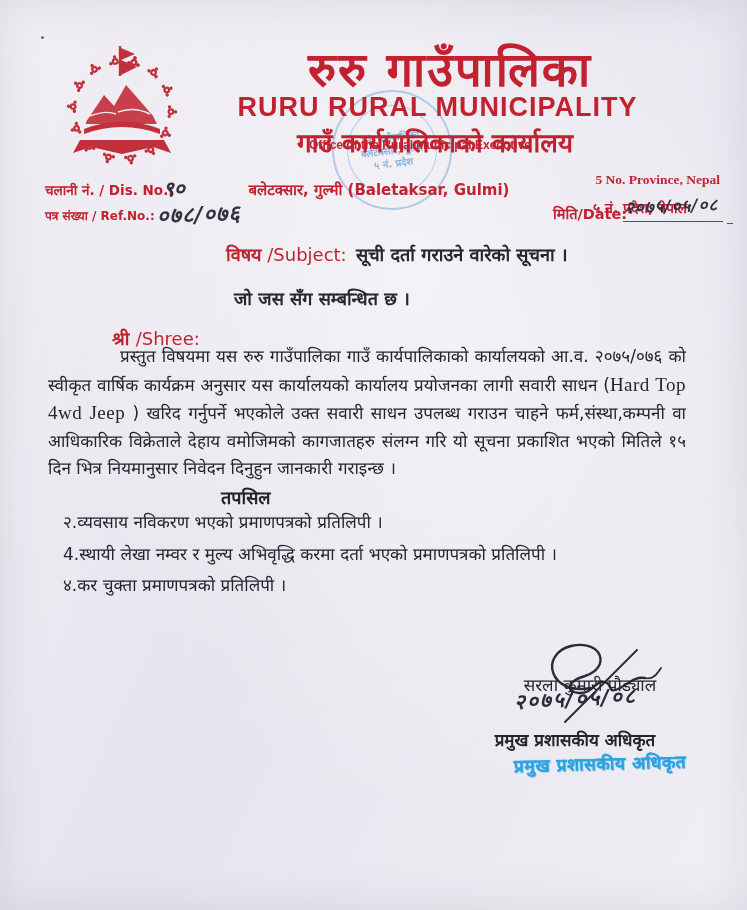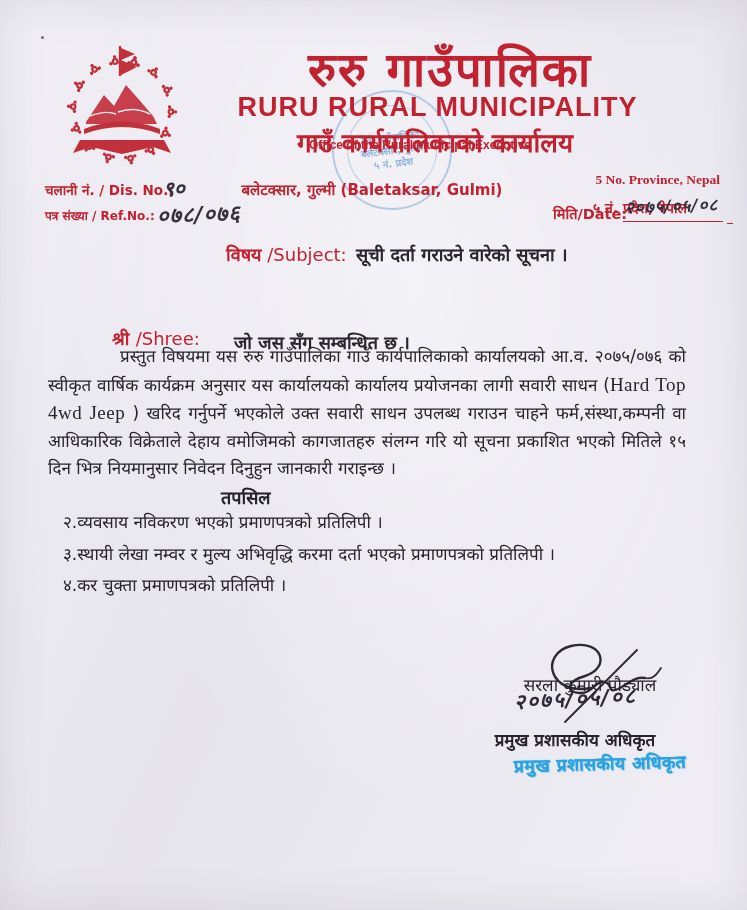--- a/index.html
+++ b/index.html
@@ -48,37 +48,37 @@
     font-size:26px;font-weight:bold;}
   .office-en{left:170px;top:138px;width:500px;text-align:center;
     font-family:"Liberation Sans", sans-serif;font-size:12px;font-weight:bold;}
   .province-np{left:560px;top:150px;width:160px;text-align:center;
     font-size:14px;font-weight:bold;margin-top:48px;}
   .province-en{left:560px;top:172px;width:160px;text-align:right;
     font-family:Liberation Serif, serif;font-size:13.5px;font-weight:bold;}
   .dis-label{left:45px;top:181px;font-size:13.5px;font-weight:bold;}
   .dis-value{left:163px;top:174px;font-size:21px;font-weight:bold;transform:rotate(-3deg);
     font-style:italic;}
-  .address-np{left:222px;top:179px;width:300px;text-align:center;
+  .address-np{left:229px;top:179px;width:300px;text-align:center;
     font-size:15px;font-weight:bold;}
   .ref-label{left:45px;top:207px;font-size:12px;font-weight:bold;}
   .ref-value{left:157px;top:198px;font-size:22px;font-weight:bold;transform:rotate(-2deg);
     font-style:italic;letter-spacing:1px;}
   .date-label{left:553px;top:203px;font-size:14.5px;font-weight:bold;}
   .date-value{left:625px;top:194px;font-size:17px;font-weight:bold;transform:rotate(-2deg);
     font-style:italic;letter-spacing:1px;}
   .date-line{left:623px;top:221px;width:100px;height:0;border-top:1.6px solid #c2222f;}
   .date-dash{left:727px;top:223px;width:6px;height:0;border-top:1.6px solid #c2222f;}
 
   
   .subject-row{left:226px;top:242px;font-size:18px;}
   .subject-label-np{font-weight:bold;}
   .subject-text{left:356px;top:242px;font-size:18px;font-weight:600;color:#2a2630;}
   .shree-row{left:112px;top:286px;font-size:18px;font-weight:bold;margin-top:40px;}
-  .shree-text{left:234px;top:286px;font-size:18px;font-weight:600;color:#2a2630;margin-top:44px;}
+  .shree-text{left:234px;top:286px;font-size:18px;font-weight:600;color:#2a2630;}
 
   
   .body-para{
     left:48px;top:326px;width:638px;
     font-size:17px;line-height:27.5px;color:#27232c;
     text-align:justify;text-indent:72px;
   }
   .body-en{font-family:"Liberation Serif", serif;font-size:19px;letter-spacing:.5px;}
 
   
@@ -184,21 +184,21 @@
     <span>श्री</span>
     <span style="font-weight:normal">/Shree:</span>
   </div>
   <div class="abs shree-text">जो जस सँग सम्बन्धित छ ।</div>
 
   <p class="abs body-para"><span>प्रस्तुत विषयमा यस रुरु गाउँपालिका गाउँ कार्यपालिकाको कार्यालयको आ.व. २०७५/०७६ को स्वीकृत वार्षिक कार्यक्रम अनुसार यस कार्यालयको कार्यालय प्रयोजनका लागी सवारी साधन (</span><span class="body-en">Hard Top 4wd Jeep</span><span> ) खरिद गर्नुपर्ने भएकोले उक्त सवारी साधन उपलब्ध गराउन चाहने फर्म,संस्था,कम्पनी वा आधिकारिक विक्रेताले देहाय वमोजिमको कागजातहरु संलग्न गरि यो सूचना प्रकाशित भएको मितिले १५ दिन भित्र नियमानुसार निवेदन दिनुहुन जानकारी गराइन्छ ।</span></p>
 
   <div class="abs schedule-heading">तपसिल</div>
   <div class="abs schedule-list">
     <div>२.व्यवसाय नविकरण भएको प्रमाणपत्रको प्रतिलिपी ।</div>
-    <div>३.स्थायी लेखा नम्वर र मुल्य अभिवृद्धि करमा दर्ता भएको प्रमाणपत्रको प्रतिलिपी ।</div>
+    <div>4.स्थायी लेखा नम्वर र मुल्य अभिवृद्धि करमा दर्ता भएको प्रमाणपत्रको प्रतिलिपी ।</div>
     <div>४.कर चुक्ता प्रमाणपत्रको प्रतिलिपी ।</div>
   </div>
 
   <div class="abs sig-scribble">
     <svg viewBox="0 0 170 86" width="170" height="86">
       <g fill="none" stroke="#2e2a38" stroke-width="2.4" stroke-linecap="round">
         <path d="M76,50 C34,58 24,16 56,8 C88,1 96,30 70,38 C52,43 50,54 64,55 C78,56 80,42 90,44 C98,46 92,56 103,51 C113,46 120,38 130,40"></path>
         <path d="M122,12 L50,84" stroke-width="2"></path>
         <path d="M130,40 C138,42 142,36 146,30" stroke-width="1.8"></path>
       </g>

